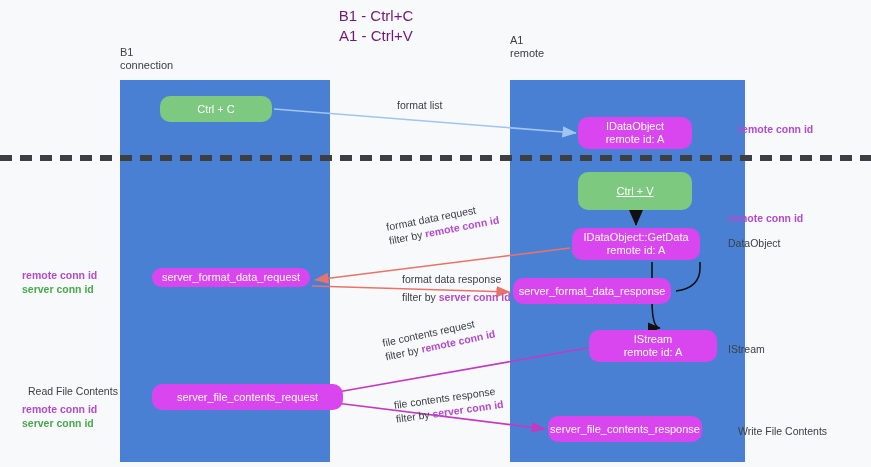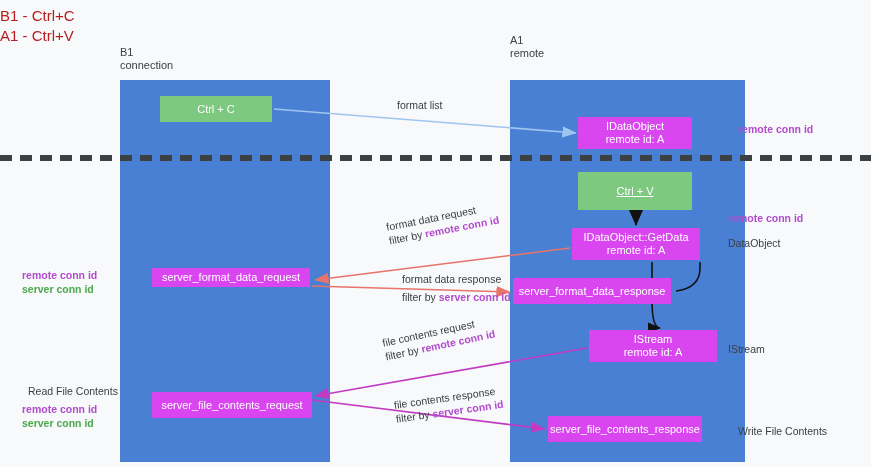--- a/index.html
+++ b/index.html
@@ -10,22 +10,23 @@
     color:#3c4043;
     overflow:hidden;
     position:relative;
   }
   #stage{position:absolute;left:0;top:0;width:871px;height:467px;}
   .abs{position:absolute;}
 
   
   .title{
     left:0;top:6px;width:752px;
+    text-align:center;
     font-size:15px;line-height:20px;
-    color:#b91c1c;
+    color:#701a75;
     white-space:pre-line;
   }
 
   
   .col-head{
     text-align:left;
     font-size:11px;line-height:13px;
     color:#3c4043;
     white-space:pre-line;
   }
@@ -39,33 +40,34 @@
 
   
   .box{
     box-sizing:border-box;
     display:flex;align-items:center;justify-content:center;
     text-align:center;
     color:#ffffff;
     font-size:11px;line-height:13px;
     white-space:pre-line;
     padding:2px 4px;
+    border-radius:10px;
   }
   .box.green{background:#7dc97f;}
   .box.orange{background:#d946ef;}
 
   
   #box-ctrlc   {left:160px;top:96px;width:112px;height:26px;}
   #box-idataobject{left:578px;top:117px;width:114px;height:32px;}
   #box-ctrlv   {left:578px;top:172px;width:114px;height:38px;text-decoration:underline;}
   #box-getdata {left:572px;top:228px;width:128px;height:32px;}
   #box-sfdreq  {left:152px;top:268px;width:158px;height:19px;}
   #box-sfdresp {left:513px;top:278px;width:158px;height:26px;}
   #box-istream {left:589px;top:330px;width:128px;height:32px;}
-  #box-sfcreq  {left:152px;top:384px;width:160px;height:26px;margin-top:8px;}
+  #box-sfcreq  {left:152px;top:384px;width:191px;height:26px;}
   #box-sfcresp {left:548px;top:416px;width:154px;height:26px;}
 
   
   .divider{
     left:0px;top:155px;width:871px;height:6px;
     background:repeating-linear-gradient(to right,#3c4043 0px,#3c4043 12px,transparent 12px,transparent 20px);
   }
 
   
   #arrows{left:0;top:0;width:871px;height:467px;pointer-events:none;}

